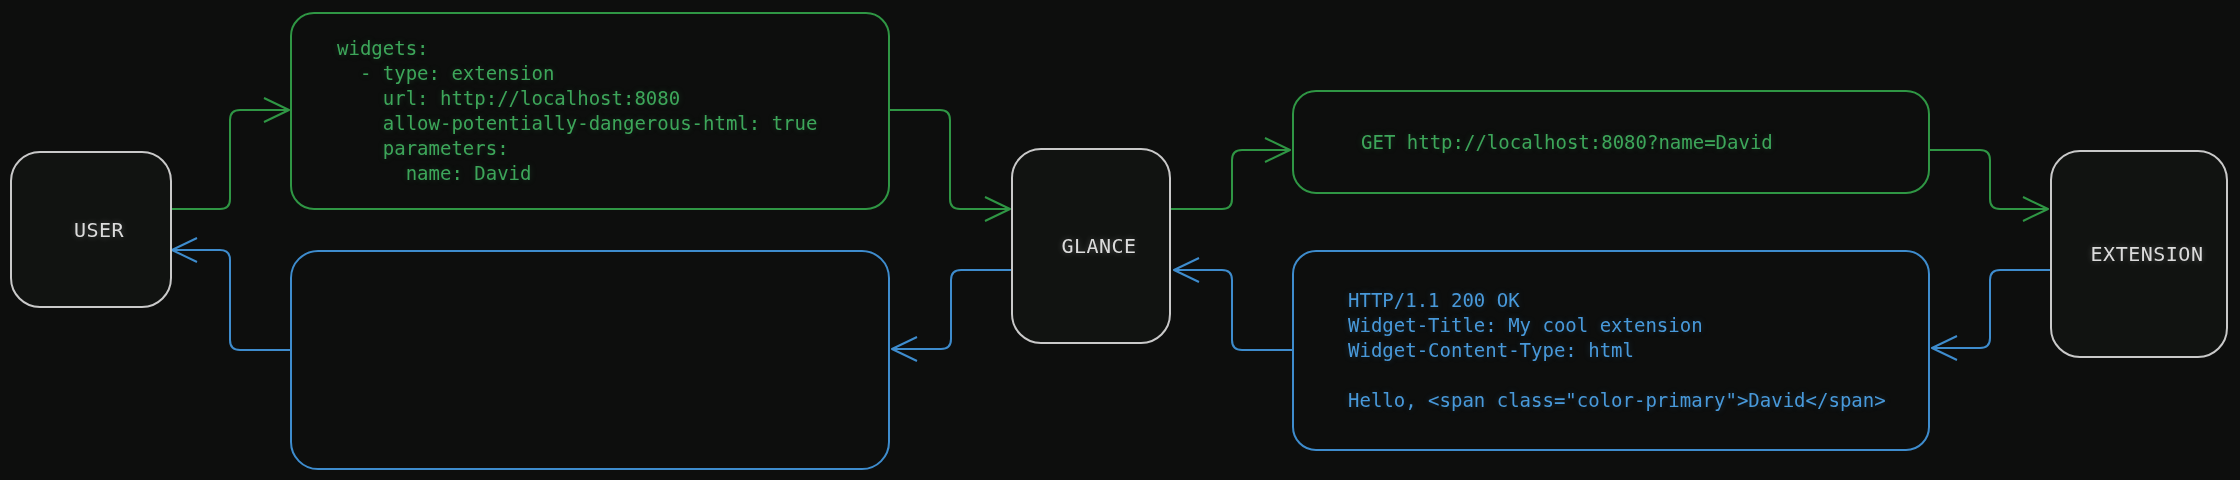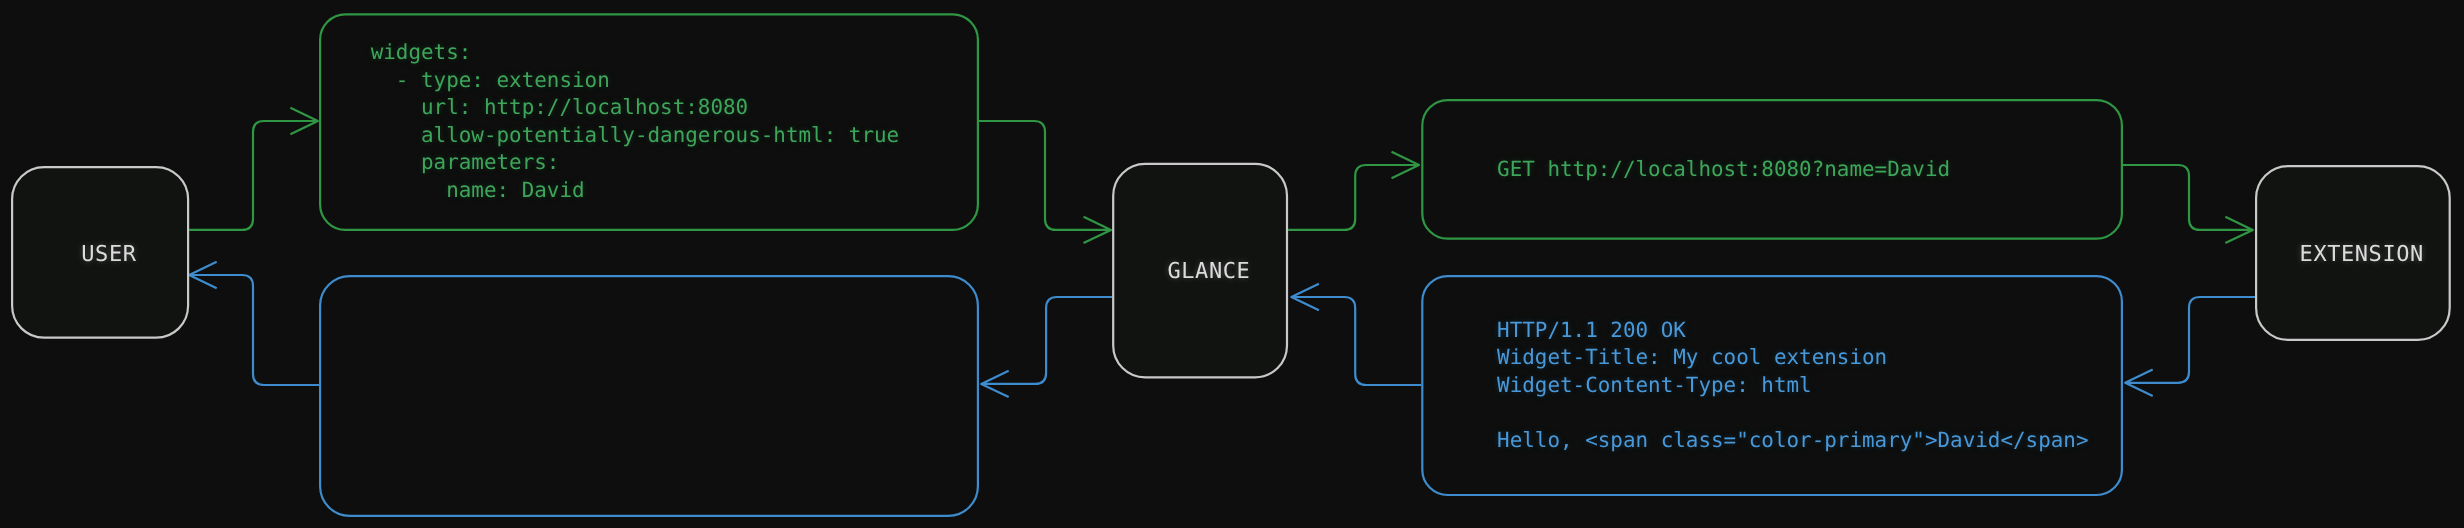--- a/index.html
+++ b/index.html
@@ -41,21 +41,21 @@
     align-items: center;
     justify-content: center;
     color: #dcdcdc;
     font-size: 20px;
     letter-spacing: 0.5px;
     text-shadow: 0 0 6px rgba(255,255,255,0.25);
     padding-left: 16px;
   }
   .actor.user      { left: 10px;   top: 151px; width: 162px; height: 157px; }
   .actor.glance    { left: 1011px; top: 148px; width: 160px; height: 196px; }
-  .actor.extension { left: 2050px; top: 150px; width: 178px; height: 160px; }
+  .actor.extension { left: 2050px; top: 150px; width: 178px; height: 208px; }
 
   
   .msg {
     position: absolute;
     box-sizing: border-box;
     border-radius: 24px;
     background: transparent;
     display: flex;
     flex-direction: column;
     justify-content: center;
@@ -66,22 +66,22 @@
     font-size: 19px;
     line-height: 25px;
     white-space: pre;
   }
   .msg.green-box { border: 2px solid #2f9644; }
   .msg.blue-box  { border: 2px solid #3e8ccd; }
   .green-text { color: #3da65a; text-shadow: 0 0 6px rgba(61,166,90,0.25); }
   .blue-text  { color: #4899da; text-shadow: 0 0 6px rgba(72,153,218,0.25); }
 
   .msg.config   { left: 290px;  top: 12px;  width: 600px; height: 198px; padding-left: 29px; }
-  .msg.request  { left: 1292px; top: 90px;  width: 638px; height: 128px; padding-left: 51px; }
-  .msg.response { left: 1292px; top: 250px; width: 638px; height: 201px; padding-left: 51px; }
+  .msg.request  { left: 1292px; top: 90px;  width: 638px; height: 104px; padding-left: 51px; }
+  .msg.response { left: 1292px; top: 250px; width: 638px; height: 201px; padding-left: 38px; }
 
   
   .widget {
     position: absolute;
     left: 290px; top: 250px;
     width: 600px; height: 220px;
     box-sizing: border-box;
     border: 2px solid #3e8ccd;
     border-radius: 28px;
   }

